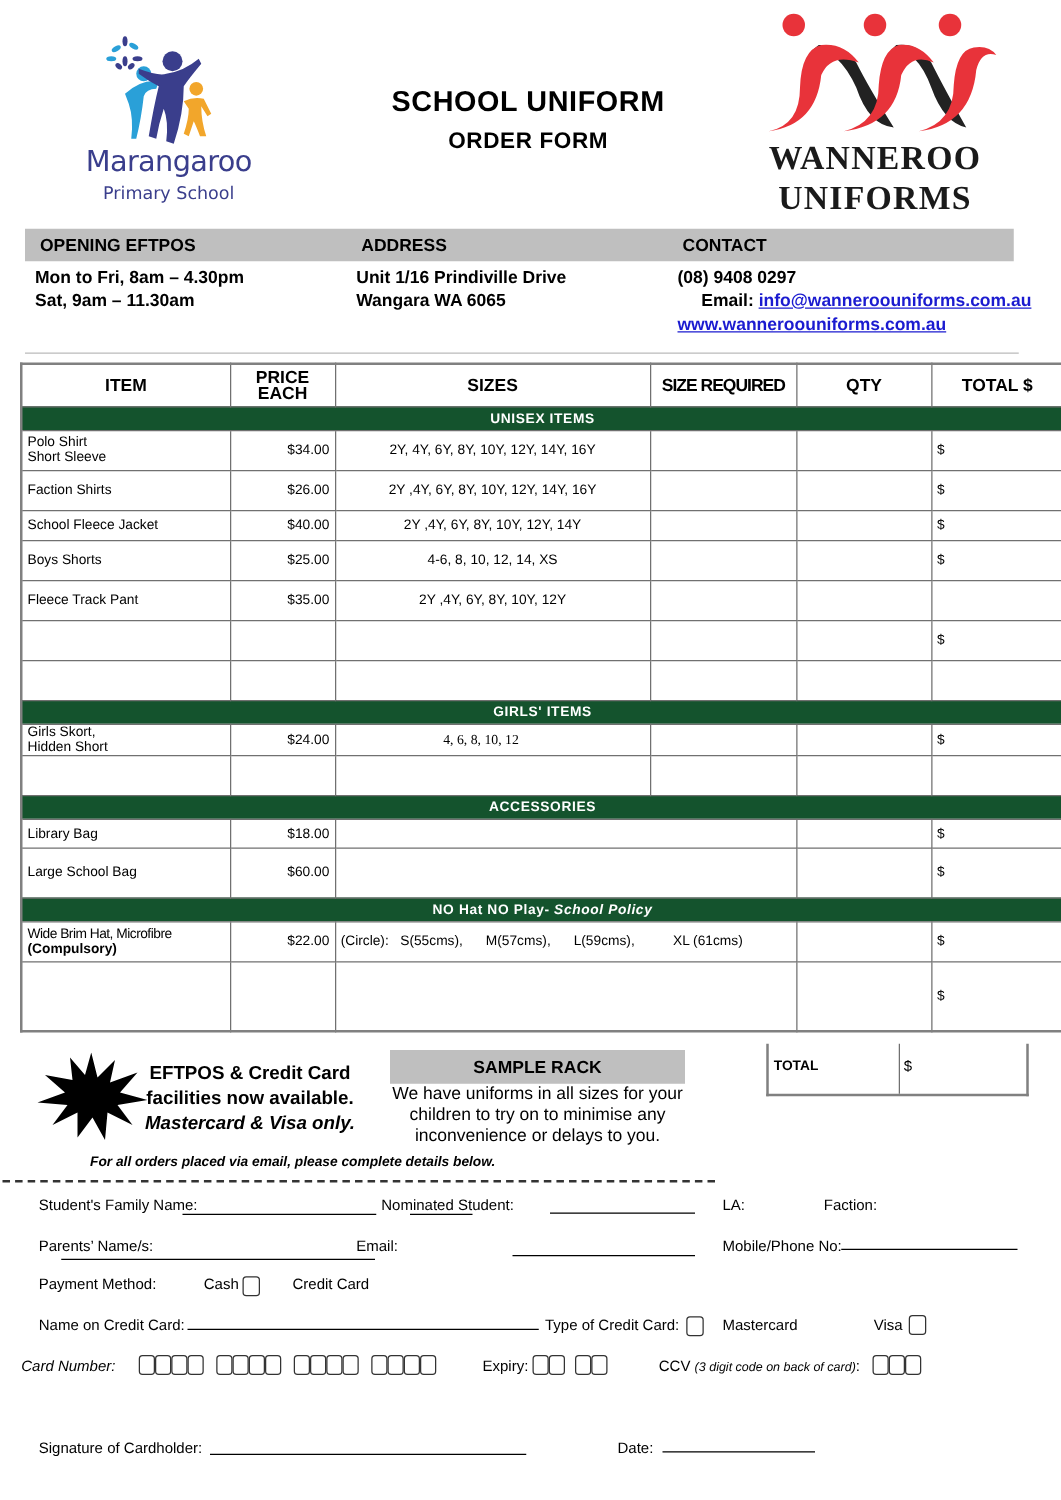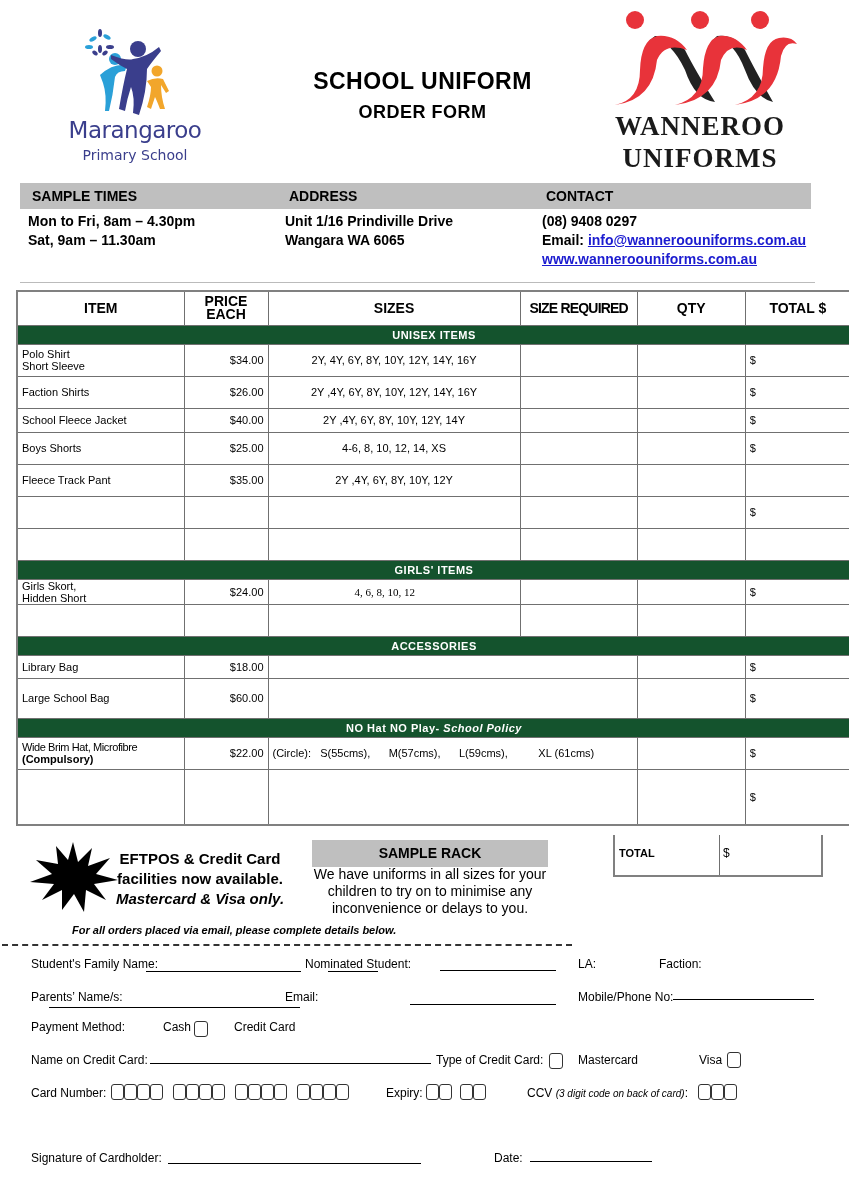--- a/index.html
+++ b/index.html
@@ -92,30 +92,30 @@
     <path d="M118 30 Q138 28 150 60 Q160 88 178 92 Q160 60 150 40 Q140 24 122 26 Z" fill="#222"></path>
     <path d="M20 95 Q45 90 45 60 Q46 30 62 26 Q80 24 92 40 Q70 32 62 50 Q58 90 20 95 Z" fill="#e8333a"></path>
     <path d="M80 95 Q108 88 108 58 Q110 30 124 26 Q140 24 152 40 Q134 32 126 50 Q122 90 80 95 Z" fill="#e8333a"></path>
     <path d="M140 95 Q168 88 168 58 Q170 30 184 28 Q196 26 202 34 Q190 30 186 46 Q182 90 140 95 Z" fill="#e8333a"></path>
   </svg>
   <div class="wu-text" style="top:101px;">WANNEROO</div>
   <div class="wu-text" style="top:133px;">UNIFORMS</div>
 </div>
 
 <div class="abs info-bar"></div>
-<div class="abs info-head" style="left:32px;">SAMPLE TIMES</div>
+<div class="abs info-head" style="left:32px;">OPENING EFTPOS</div>
 <div class="abs info-head" style="left:289px;">ADDRESS</div>
 <div class="abs info-head" style="left:546px;">CONTACT</div>
 
 <div class="abs info-line" style="left:28px; top:213px;">Mon to Fri, 8am – 4.30pm</div>
 <div class="abs info-line" style="left:28px; top:232px;">Sat, 9am – 11.30am</div>
 <div class="abs info-line" style="left:285px; top:213px;">Unit 1/16 Prindiville Drive</div>
 <div class="abs info-line" style="left:285px; top:232px;">Wangara  WA  6065</div>
 <div class="abs info-line" style="left:542px; top:213px;">(08) 9408 0297</div>
-<div class="abs info-line" style="left:542px; top:232px;">
+<div class="abs info-line" style="left:561px; top:232px;">
   <span>Email: </span><span class="link">info@wanneroouniforms.com.au</span>
 </div>
 <div class="abs info-line link" style="left:542px; top:251px;">www.wanneroouniforms.com.au</div>
 <div class="abs info-rule"></div>
 
 <table class="order">
   <colgroup>
     <col style="width:161px">
       <col style="width:81px">
       <col style="width:243px">
@@ -292,21 +292,21 @@
 <div class="fl" style="left:234px; top:1020px;">Credit Card</div>
 
 <div class="fl" style="left:31px; top:1053px;">Name on Credit Card:</div>
 <div class="uline" style="left:150px; top:1063px; width:281px;"></div>
 <div class="fl" style="left:436px; top:1053px;">Type of Credit Card:</div>
 <div class="box" style="left:549px; top:1053px;"></div>
 <div class="fl" style="left:578px; top:1053px;">Mastercard</div>
 <div class="fl" style="left:699px; top:1053px;">Visa</div>
 <div class="box" style="left:727px; top:1052px;"></div>
 
-<div class="fl" style="left:31px; top:1086px;">Card Number:</div>
+<div class="fl" style="left:17px; top:1086px;font-style:italic;">Card Number:</div>
 <div class="grp" style="left:111px; top:1084px;">
     <span class="cbox"></span>
     <span class="cbox"></span>
     <span class="cbox"></span>
     <span class="cbox"></span>
   </div>
 <div class="grp" style="left:173px; top:1084px;">
     <span class="cbox"></span>
     <span class="cbox"></span>
     <span class="cbox"></span>

